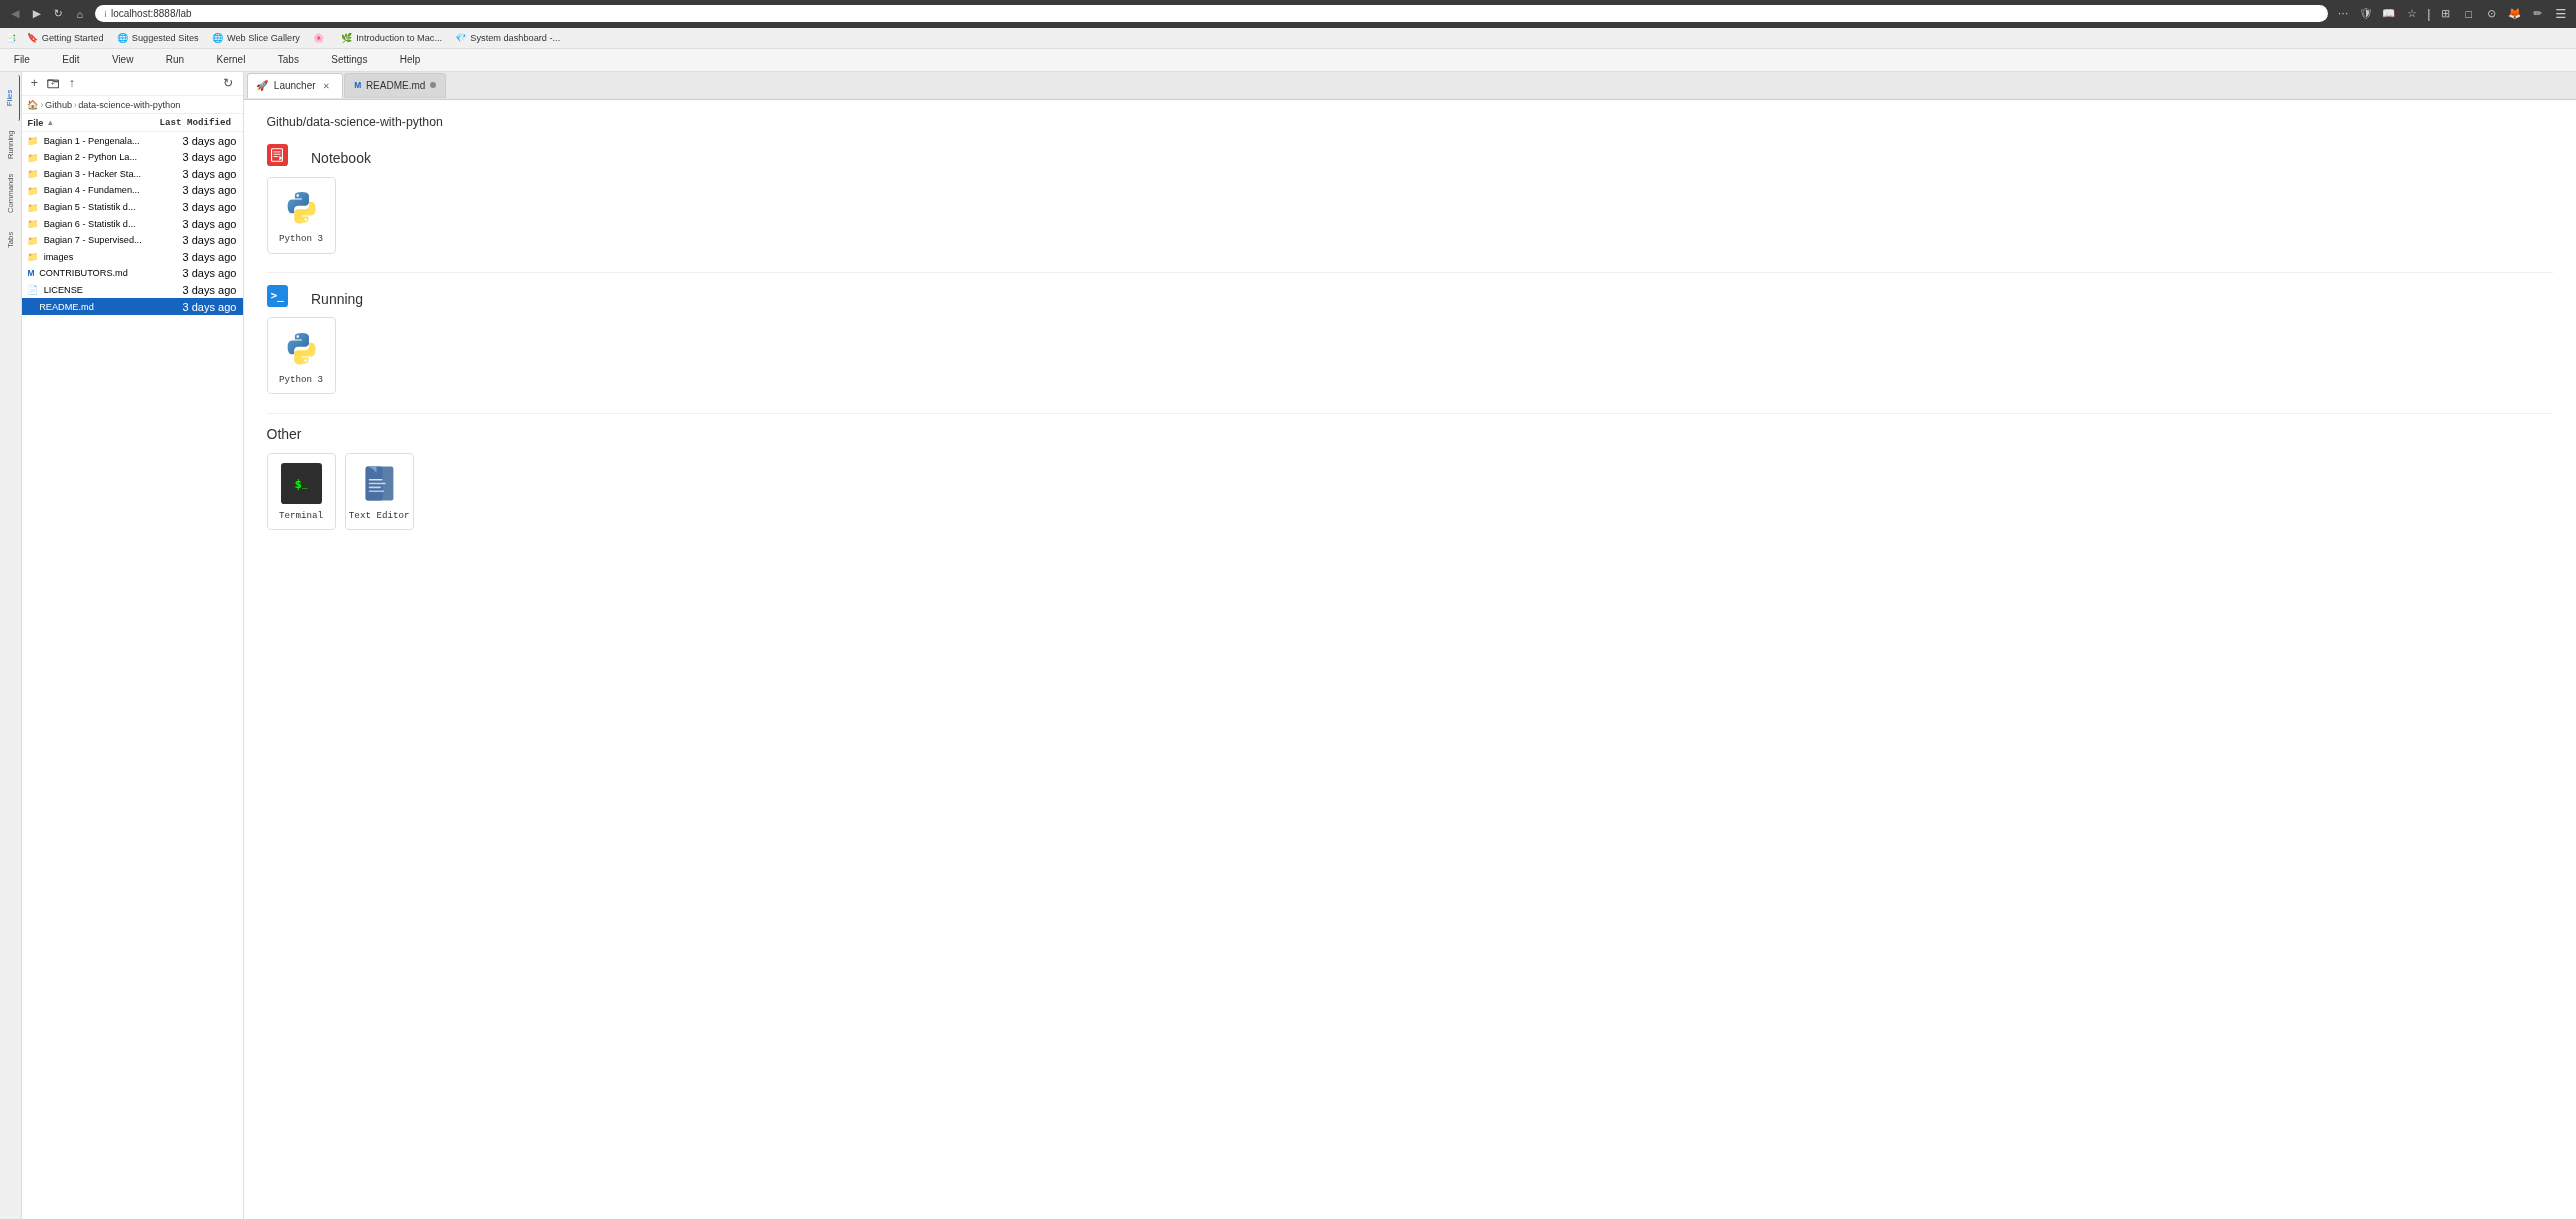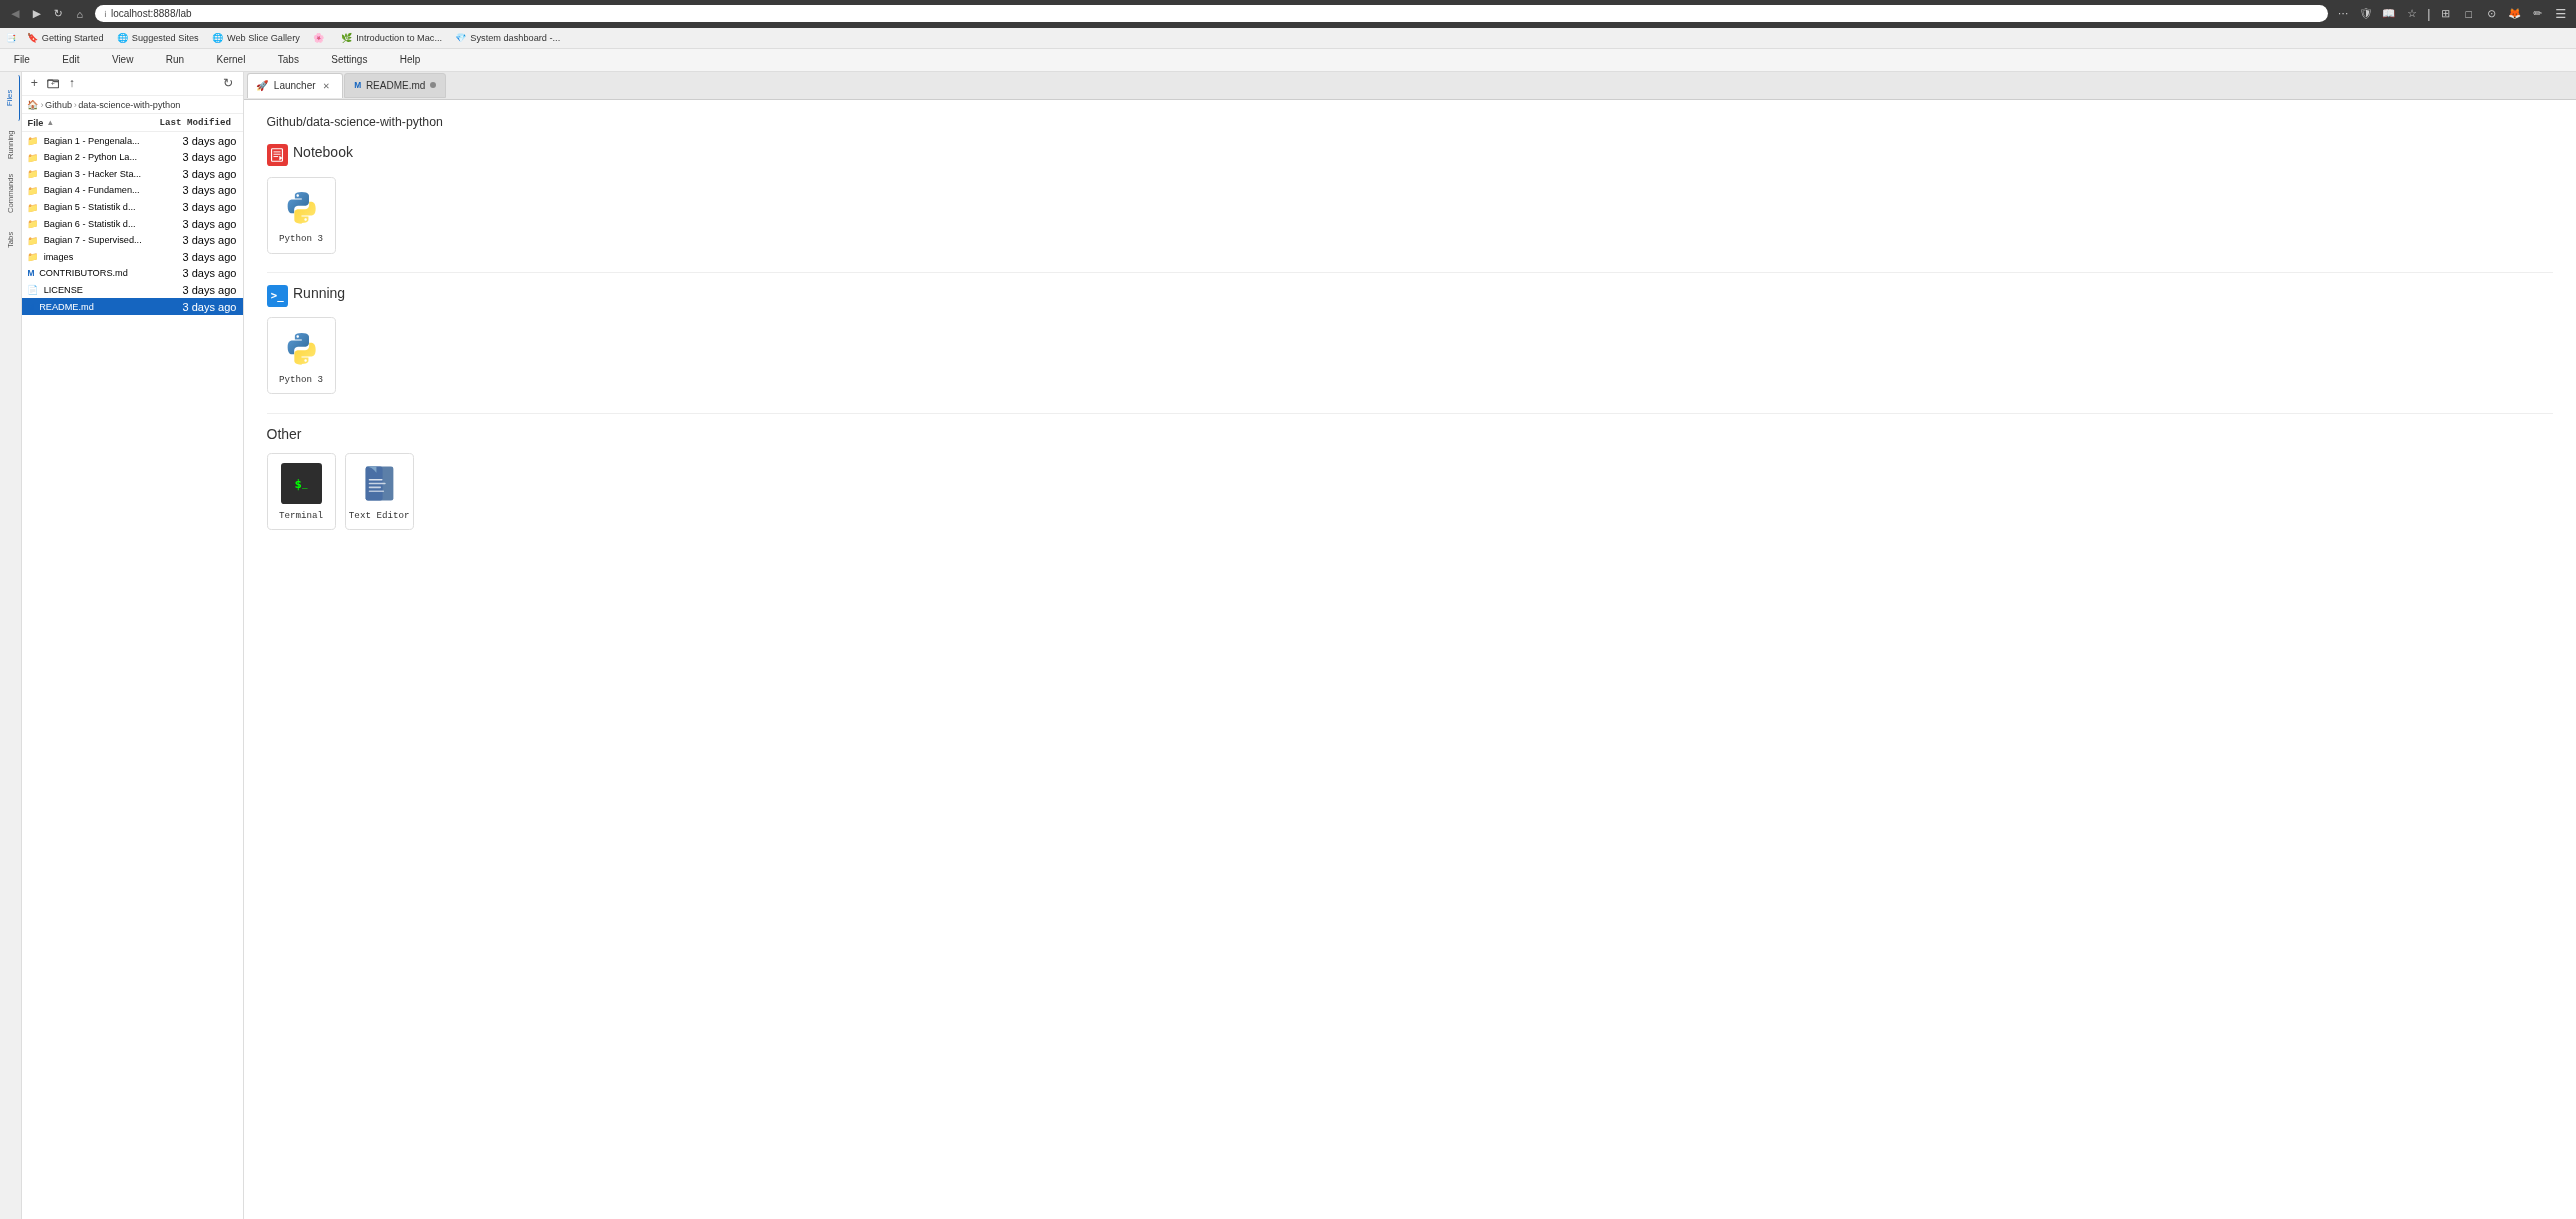--- a/index.html
+++ b/index.html
@@ -59,21 +59,21 @@
     .tab { display: flex; align-items: center; gap: 4.6px; padding: 4.6px 9.2px; background: white; border: 0.8px solid #ccc; border-bottom: none; border-radius: 3.1px 3.1px 0 0; cursor: pointer; font-size: 10px; color: #333; margin-right: 1.5px; height: 24.5px; }
     .tab.inactive { background: #d8d8d8; border-bottom: 0.8px solid #ccc; }
     .tab-close { background: none; border: none; cursor: pointer; font-size: 8.4px; color: #666; width: 12.3px; height: 12.3px; display: flex; align-items: center; justify-content: center; border-radius: 50%; }
     .tab-dot { width: 6.1px; height: 6.1px; border-radius: 50%; background: #888; }
 
     
     .main-content { flex: 1; overflow-y: auto; padding: 15.3px 23px; background: white; }
 
     
     .launcher-path { font-size: 12.3px; color: #333; margin-bottom: 15.3px; font-weight: 400; }
-    .section-title { font-size: 14px; font-weight: 500; color: #333; margin-bottom: 10.7px; display: flex; align-items: flex-start; gap: 5px; }
+    .section-title { font-size: 14px; font-weight: 500; color: #333; margin-bottom: 10.7px; display: flex; align-items: flex-end; gap: 23px; }
     .section-icon { width: 21.5px; height: 21.5px; border-radius: 3.1px; display: flex; align-items: center; justify-content: center; font-size: 12.3px; }
     .section-icon.notebook { background: #e53935; color: white; }
     .section-icon.console { background: #1e88e5; color: white; }
 
     .launcher-grid { display: flex; flex-wrap: wrap; gap: 9.2px; margin-bottom: 18.4px; }
     .launcher-card { width: 69px; height: 77px; border: 0.8px solid #ddd; border-radius: 4.6px; display: flex; flex-direction: column; align-items: center; justify-content: center; cursor: pointer; background: white; transition: box-shadow 0.1s; }
     .launcher-card-icon { width: 43px; height: 43px; display: flex; align-items: center; justify-content: center; margin-bottom: 4.6px; }
     .launcher-card-label { font-size: 9.2px; color: #333; font-family: Liberation Mono, monospace; }
 
     

